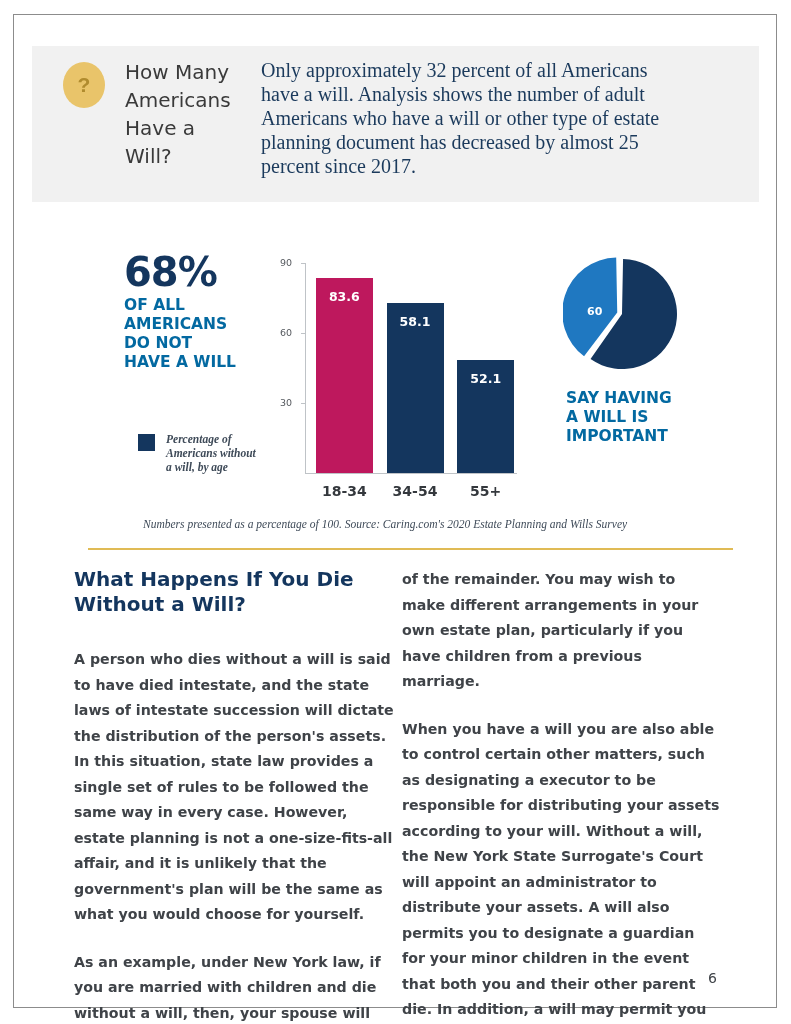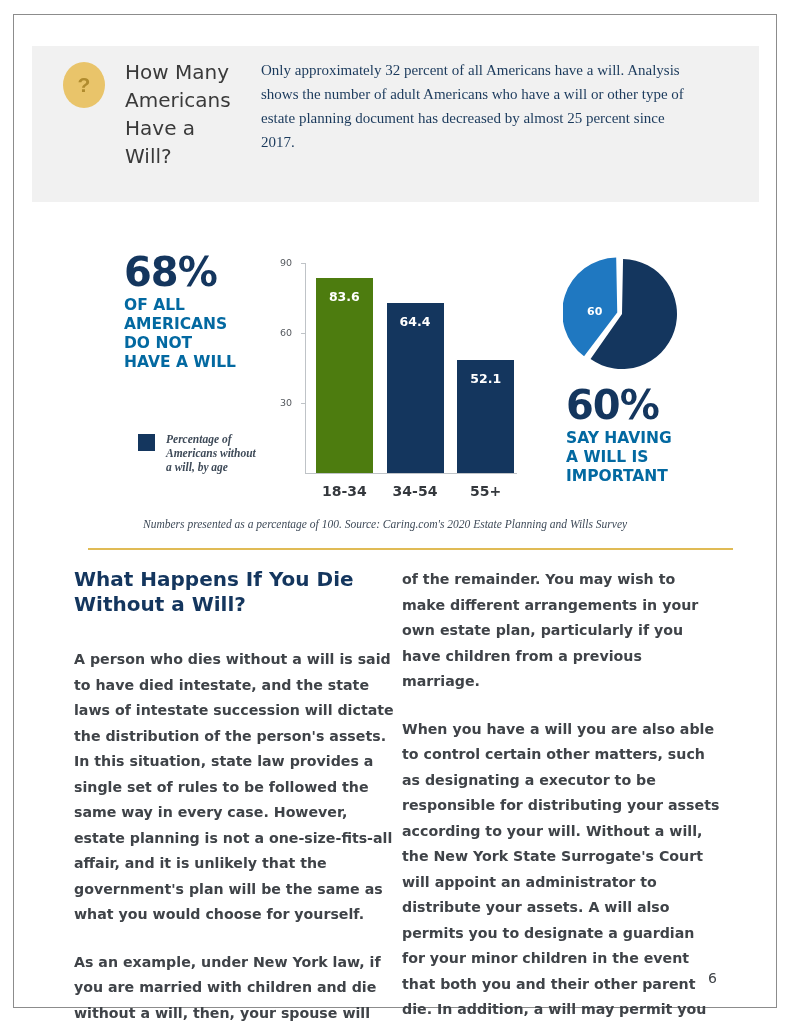--- a/index.html
+++ b/index.html
@@ -64,21 +64,21 @@
     font-size: 20px;
     line-height: 28px;
     color: #3a3a3a;
     font-family: "DejaVu Sans", sans-serif;
     font-weight: 400;
   }
   #header-body {
     width: 428px;
     margin-left: 14px;
     font-family: "Liberation Serif", serif;
-    font-size: 15px;
+    font-size: 20px;
     line-height: 24px;
     color: #1b3a5c;
   }
 
   
   #info-region {
     position: absolute;
     left: 0;
     top: 225px;
     width: 764px;
@@ -326,25 +326,25 @@
         <div id="x-axis-line"></div>
         <div id="ticks">
             <div class="y-tick" style="top: 134px;">30</div>
             <div class="y-tick-mark" style="top: 140px;"></div>
             <div class="y-tick" style="top: 64px;">60</div>
             <div class="y-tick-mark" style="top: 70px;"></div>
             <div class="y-tick" style="top: -6px;">90</div>
             <div class="y-tick-mark" style="top: 0px;"></div>
           </div>
         <div id="bars">
-            <div class="bar" style="left: 10.8333px; width: 57px; height: 195.067px; background: #4d7c0f;">
+            <div class="bar" style="left: 10.8333px; width: 57px; height: 195.067px; background: #be185d;">
               <div class="bar-label">83.6</div>
             </div>
             <div class="bar" style="left: 81.5px; width: 57px; height: 169.867px; background: rgb(20, 54, 94);">
-              <div class="bar-label">64.4</div>
+              <div class="bar-label">58.1</div>
             </div>
             <div class="bar" style="left: 152.167px; width: 57px; height: 113px; background: rgb(20, 54, 94);">
               <div class="bar-label">52.1</div>
             </div>
           </div>
         <div id="cats">
             <div class="x-cat" style="left: 10.8333px; width: 57px;">18-34</div>
             <div class="x-cat" style="left: 81.5px; width: 57px;">34-54</div>
             <div class="x-cat" style="left: 152.167px; width: 57px;">55+</div>
           </div>
@@ -357,21 +357,20 @@
           <path id="slice-major" fill="#14365e" d="M 59 57 L 60.05585933198293 2.010135833309569 A 55 55 0 1 1 27.5319769604966 102.10835317305745 Z"></path>
         </g>
         <g>
           <path id="slice-minor" fill="#1f78c1" d="M 54.24471741852423 55.454915028125264 L 21.068278092533696 99.32203111351282 A 55 55 0 0 1 53.18885808654126 0.46505086143483254 Z"></path>
         </g>
       </svg>
       <div id="pie-label">60</div>
     </div>
 
     <div id="pie-right">
-      <div class="big-pct">60%</div>
       <div class="sub-pct">
         <div>SAY HAVING</div>
         <div>A WILL IS</div>
         <div>IMPORTANT</div>
       </div>
     </div>
   </div>
 
   <div id="source-note">Numbers presented as a percentage of 100.  Source: Caring.com's 2020 Estate Planning and Wills Survey</div>
   <div id="gold-rule"></div>

